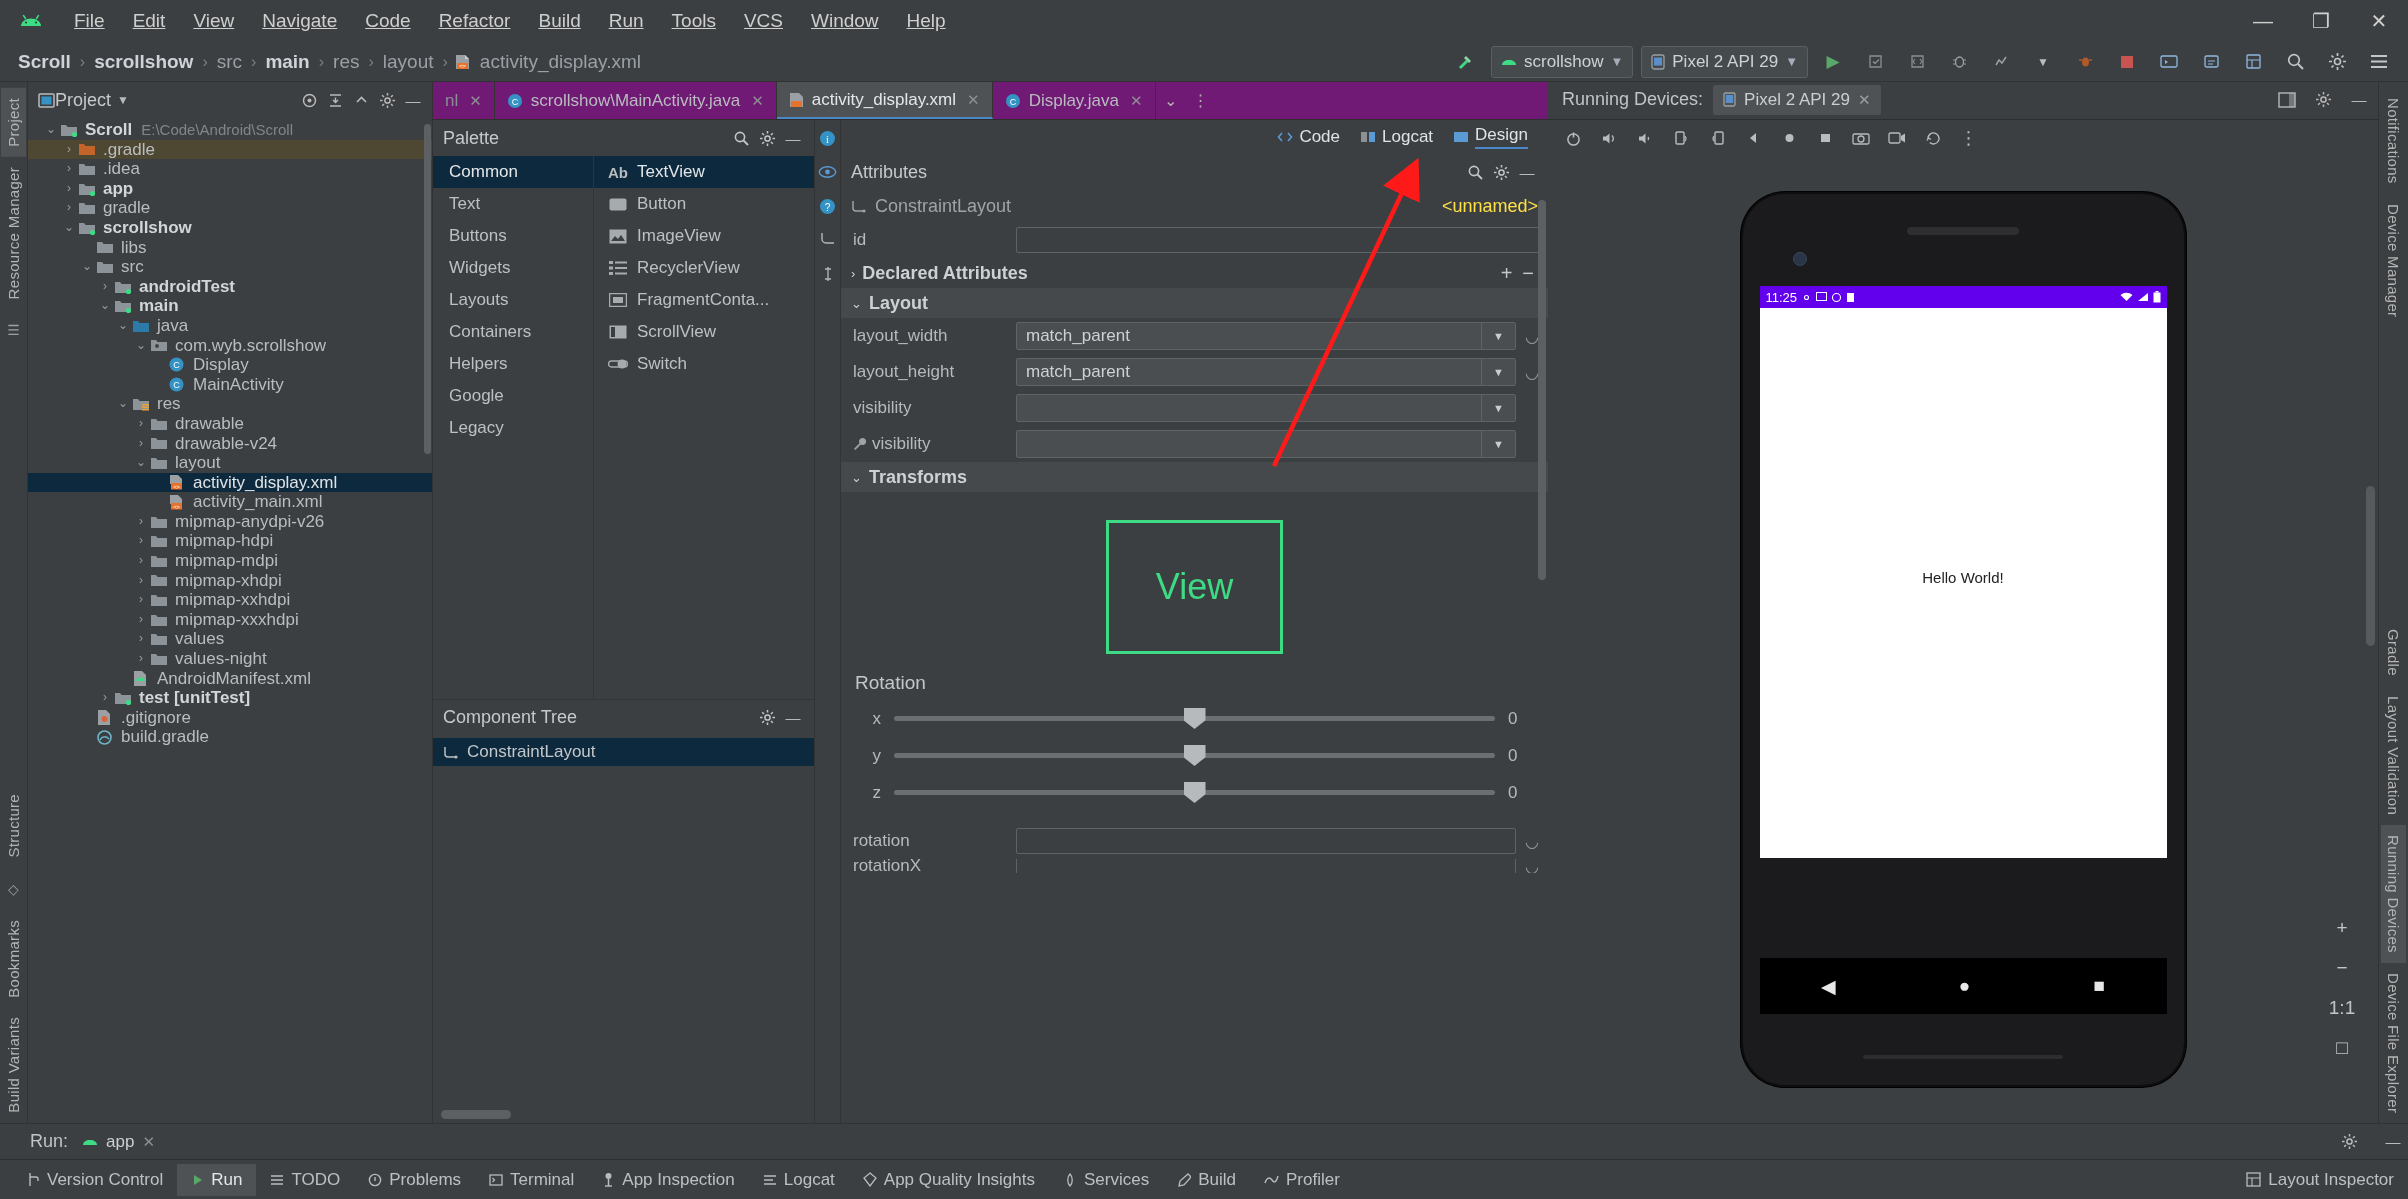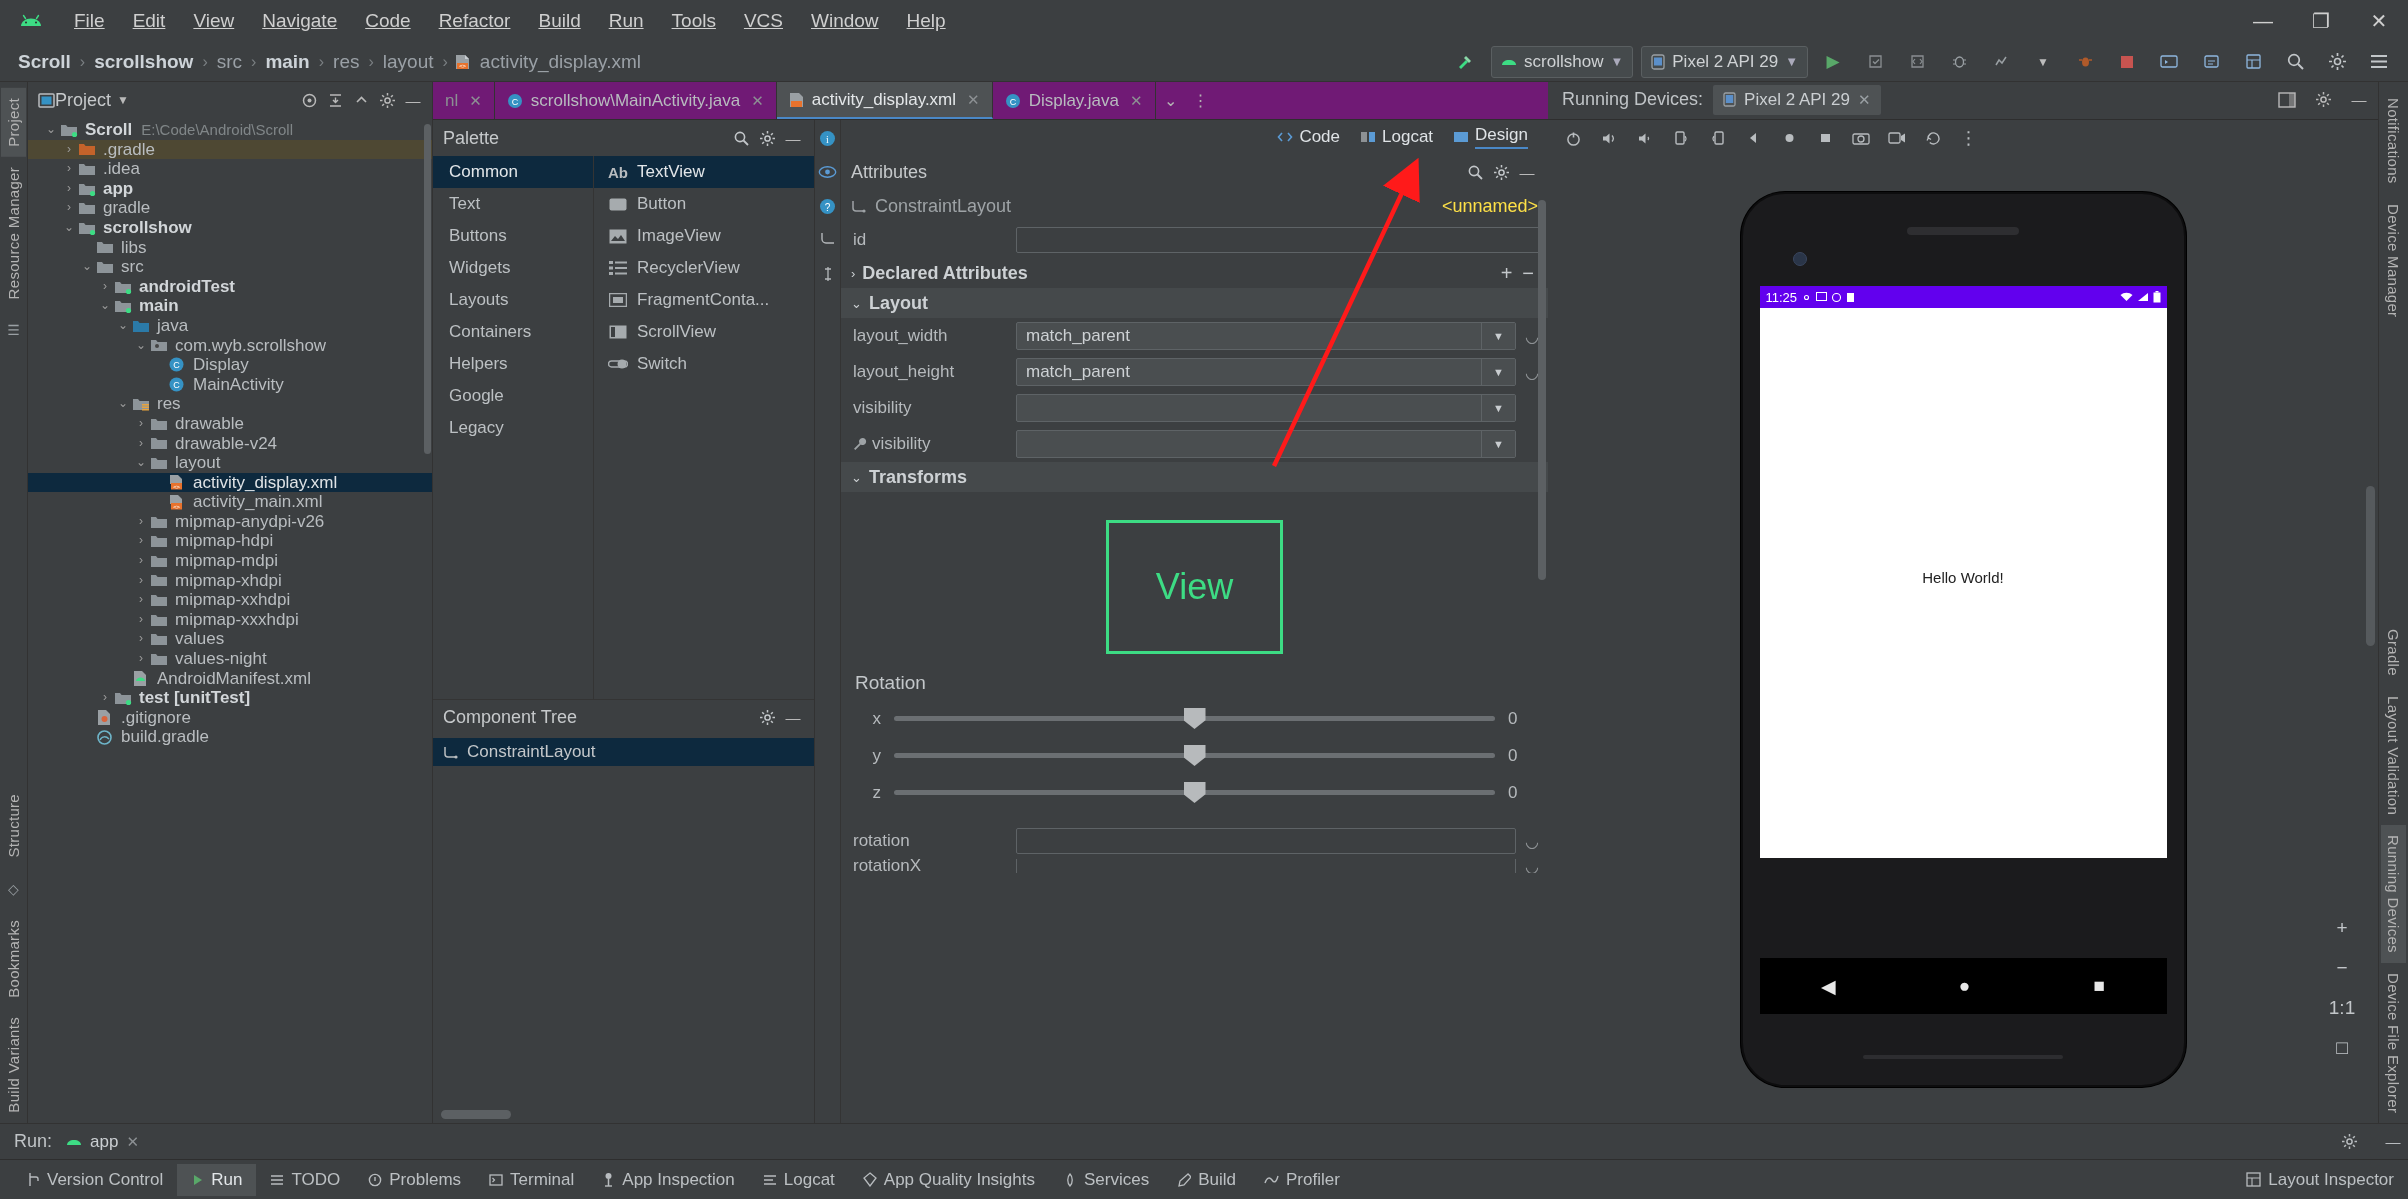--- a/index.html
+++ b/index.html
@@ -145,21 +145,21 @@
   .hello{position:absolute;left:0;right:0;top:283px;text-align:center;font-size:15px;color:#222;}
   .navbtns{position:absolute;left:17px;right:17px;top:764px;height:56px;background:#000;display:flex;align-items:center;justify-content:space-around;color:#e8e8e8;}
   .navbtns span{font-size:19px;}
   .chinline{position:absolute;bottom:26px;left:50%;transform:translateX(-50%);width:200px;height:4px;background:#2d2d30;border-radius:3px;}
   .zoomctl{position:absolute;right:20px;bottom:60px;display:flex;flex-direction:column;gap:10px;align-items:center;}
   .zbtn{width:32px;height:30px;display:flex;align-items:center;justify-content:center;font-size:19px;color:#c2c6c9;}
   .devscroll{position:absolute;right:3px;top:330px;width:9px;height:160px;background:#565a5d;border-radius:5px;}
 
   
   .runbar{height:36px;background:#3c3f41;border-top:1px solid #323232;display:flex;align-items:center;padding-left:14px;gap:14px;flex:0 0 36px;}
-  .runbar .rl{font-size:18px;color:#c0c4c7;}
+  .runbar .rl{font-size:18px;color:#c0c4c7;margin-left:16px;}
   .runtab{display:flex;align-items:center;gap:8px;font-size:17px;color:#cbcfd2;}
   .runbar .sp{flex:1}
   .runbar .rb{width:30px;height:28px;display:flex;align-items:center;justify-content:center;color:#b8bcbf;font-size:15px;}
 
   .toolwins{height:40px;background:#3c3f41;display:flex;align-items:center;padding-left:12px;gap:0;flex:0 0 40px;border-top:1px solid #2e2e2e;}
   .twbtn{display:flex;align-items:center;gap:7px;padding:6px 14px;font-size:17px;color:#bcc0c3;white-space:nowrap;}
   .twbtn.sel{background:#4e5254;color:#e3e7ea;}
   .toolwins .sp{flex:1}
 
   .statusline{height:34px;background:#3c3f41;display:flex;align-items:center;padding-left:14px;gap:10px;flex:0 0 34px;}

